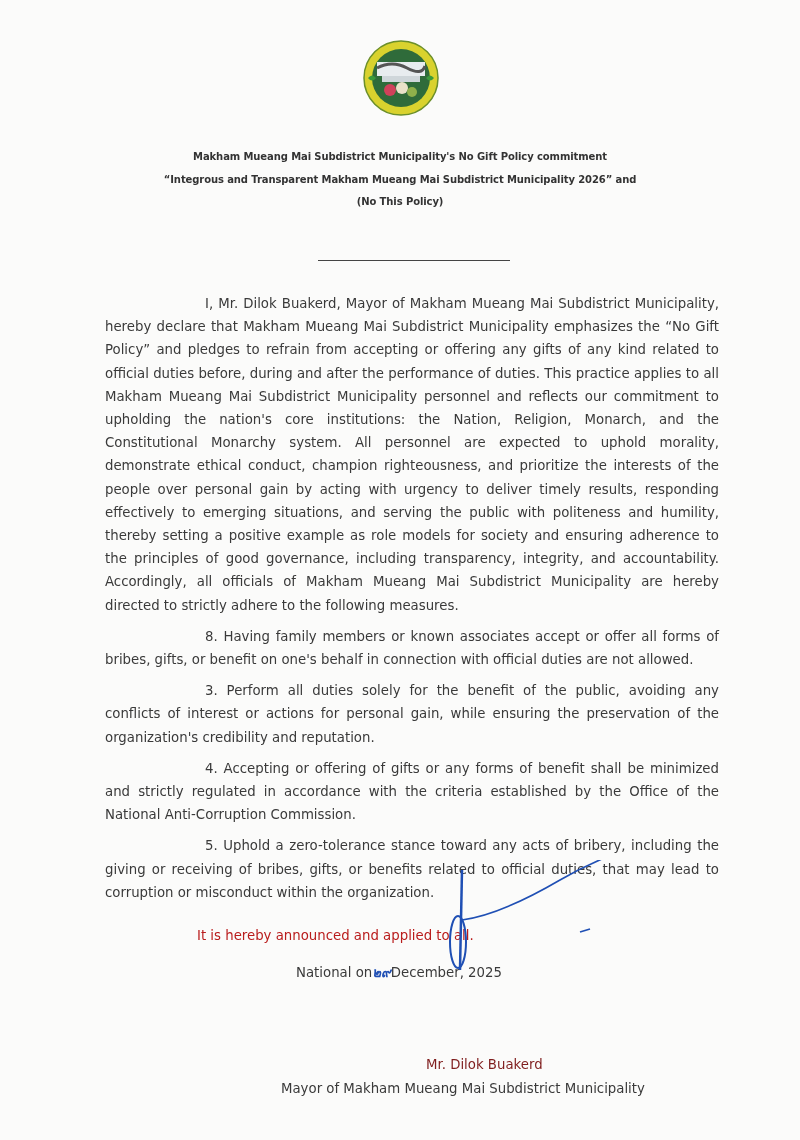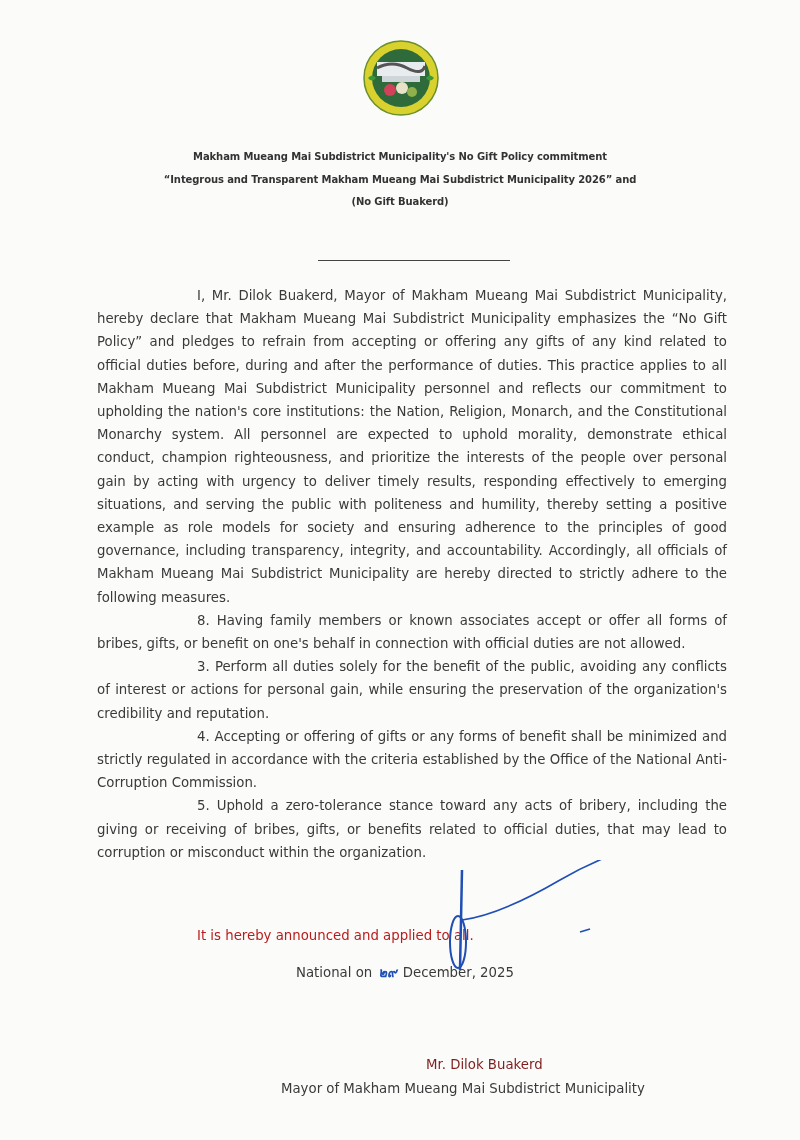--- a/index.html
+++ b/index.html
@@ -4,25 +4,25 @@
 <style>
   html, body { margin:0; padding:0; }
   body { width:800px; height:1140px; background:#fbfbfa; position:relative; overflow:hidden;
          font-family:"DejaVu Sans", sans-serif; color:#3a3a3a; }
   .seal { position:absolute; left:362px; top:38px; width:78px; height:80px; }
   .title { position:absolute; left:60px; width:680px; top:146px; text-align:center;
            font-size:10px; line-height:22.5px; color:#333; font-weight:bold; letter-spacing:-0.1px; }
   .rule { position:absolute; left:318px; top:260px; width:192px; height:0; border-top:1px solid #444; }
   .body { position:absolute; left:97px; width:630px; top:284px;
           font-size:13.3px; line-height:23.2px; color:#3a3a3a; text-align:justify; }
-  .body p { margin:0; text-indent:100px; }
+  .body p { margin:8px; text-indent:100px; }
   .item { text-indent:100px; }
   .closing { position:absolute; left:197px; top:928px; font-size:13.3px; color:#b91c1c; }
   .announced { position:absolute; left:296px; top:962px; font-size:13.3px; color:#3a3a3a; }
-  .announced .hand { color:#1f4fb4; font-weight:bold; font-style:italic; margin:0 6px; }
+  .announced .hand { color:#1f4fb4; font-weight:bold; font-style:italic; margin:0 0; }
   .signame { position:absolute; left:426px; top:1057px; font-size:13.3px; color:#7f1d1d; }
   .sigtitle { position:absolute; left:281px; top:1081px; font-size:13.3px; color:#3a3a3a; }
   .signature { position:absolute; left:440px; top:860px; width:300px; height:200px; pointer-events:none; }
 </style>
 </head>
 <body>
 
 <svg class="seal" viewBox="0 0 78 80">
   <circle cx="39" cy="40" r="37" fill="#d9d22e" stroke="#6b8f2a" stroke-width="1.5"></circle>
   <circle cx="39" cy="40" r="29" fill="#2f6b3a"></circle>
@@ -32,21 +32,21 @@
   <circle cx="28" cy="52" r="6" fill="#d0415a"></circle>
   <circle cx="40" cy="50" r="6" fill="#e9e1c8"></circle>
   <circle cx="50" cy="54" r="5" fill="#8fb04b"></circle>
   <path d="M6 40 q4 -5 8 0 q-4 5 -8 0z" fill="#3a9a3a"></path>
   <path d="M64 40 q4 -5 8 0 q-4 5 -8 0z" fill="#3a9a3a"></path>
 </svg>
 
 <div class="title">
   <div>Makham Mueang Mai Subdistrict Municipality's No Gift Policy commitment</div>
   <div>“Integrous and Transparent Makham Mueang Mai Subdistrict Municipality 2026” and</div>
-  <div>(No Gift Buakerd)</div>
+  <div>(No This Policy)</div>
 </div>
 
 <div class="rule"></div>
 
 <div class="body">
   <p>I, Mr. Dilok Buakerd, Mayor of Makham Mueang Mai Subdistrict Municipality, hereby declare that Makham Mueang Mai Subdistrict Municipality emphasizes the “No Gift Policy” and pledges to refrain from accepting or offering any gifts of any kind related to official duties before, during and after the performance of duties. This practice applies to all Makham Mueang Mai Subdistrict Municipality personnel and reflects our commitment to upholding the nation's core institutions: the Nation, Religion, Monarch, and the Constitutional Monarchy system. All personnel are expected to uphold morality, demonstrate ethical conduct, champion righteousness, and prioritize the interests of the people over personal gain by acting with urgency to deliver timely results, responding effectively to emerging situations, and serving the public with politeness and humility, thereby setting a positive example as role models for society and ensuring adherence to the principles of good governance, including transparency, integrity, and accountability. Accordingly, all officials of Makham Mueang Mai Subdistrict Municipality are hereby directed to strictly adhere to the following measures.</p>
   <p class="item">8. Having family members or known associates accept or offer all forms of bribes, gifts, or benefit on one's behalf in connection with official duties are not allowed.</p>
   <p class="item">3. Perform all duties solely for the benefit of the public, avoiding any conflicts of interest or actions for personal gain, while ensuring the preservation of the organization's credibility and reputation.</p>
   <p class="item">4. Accepting or offering of gifts or any forms of benefit shall be minimized and strictly regulated in accordance with the criteria established by the Office of the National Anti-Corruption Commission.</p>
   <p class="item">5. Uphold a zero-tolerance stance toward any acts of bribery, including the giving or receiving of bribes, gifts, or benefits related to official duties, that may lead to corruption or misconduct within the organization.</p>

